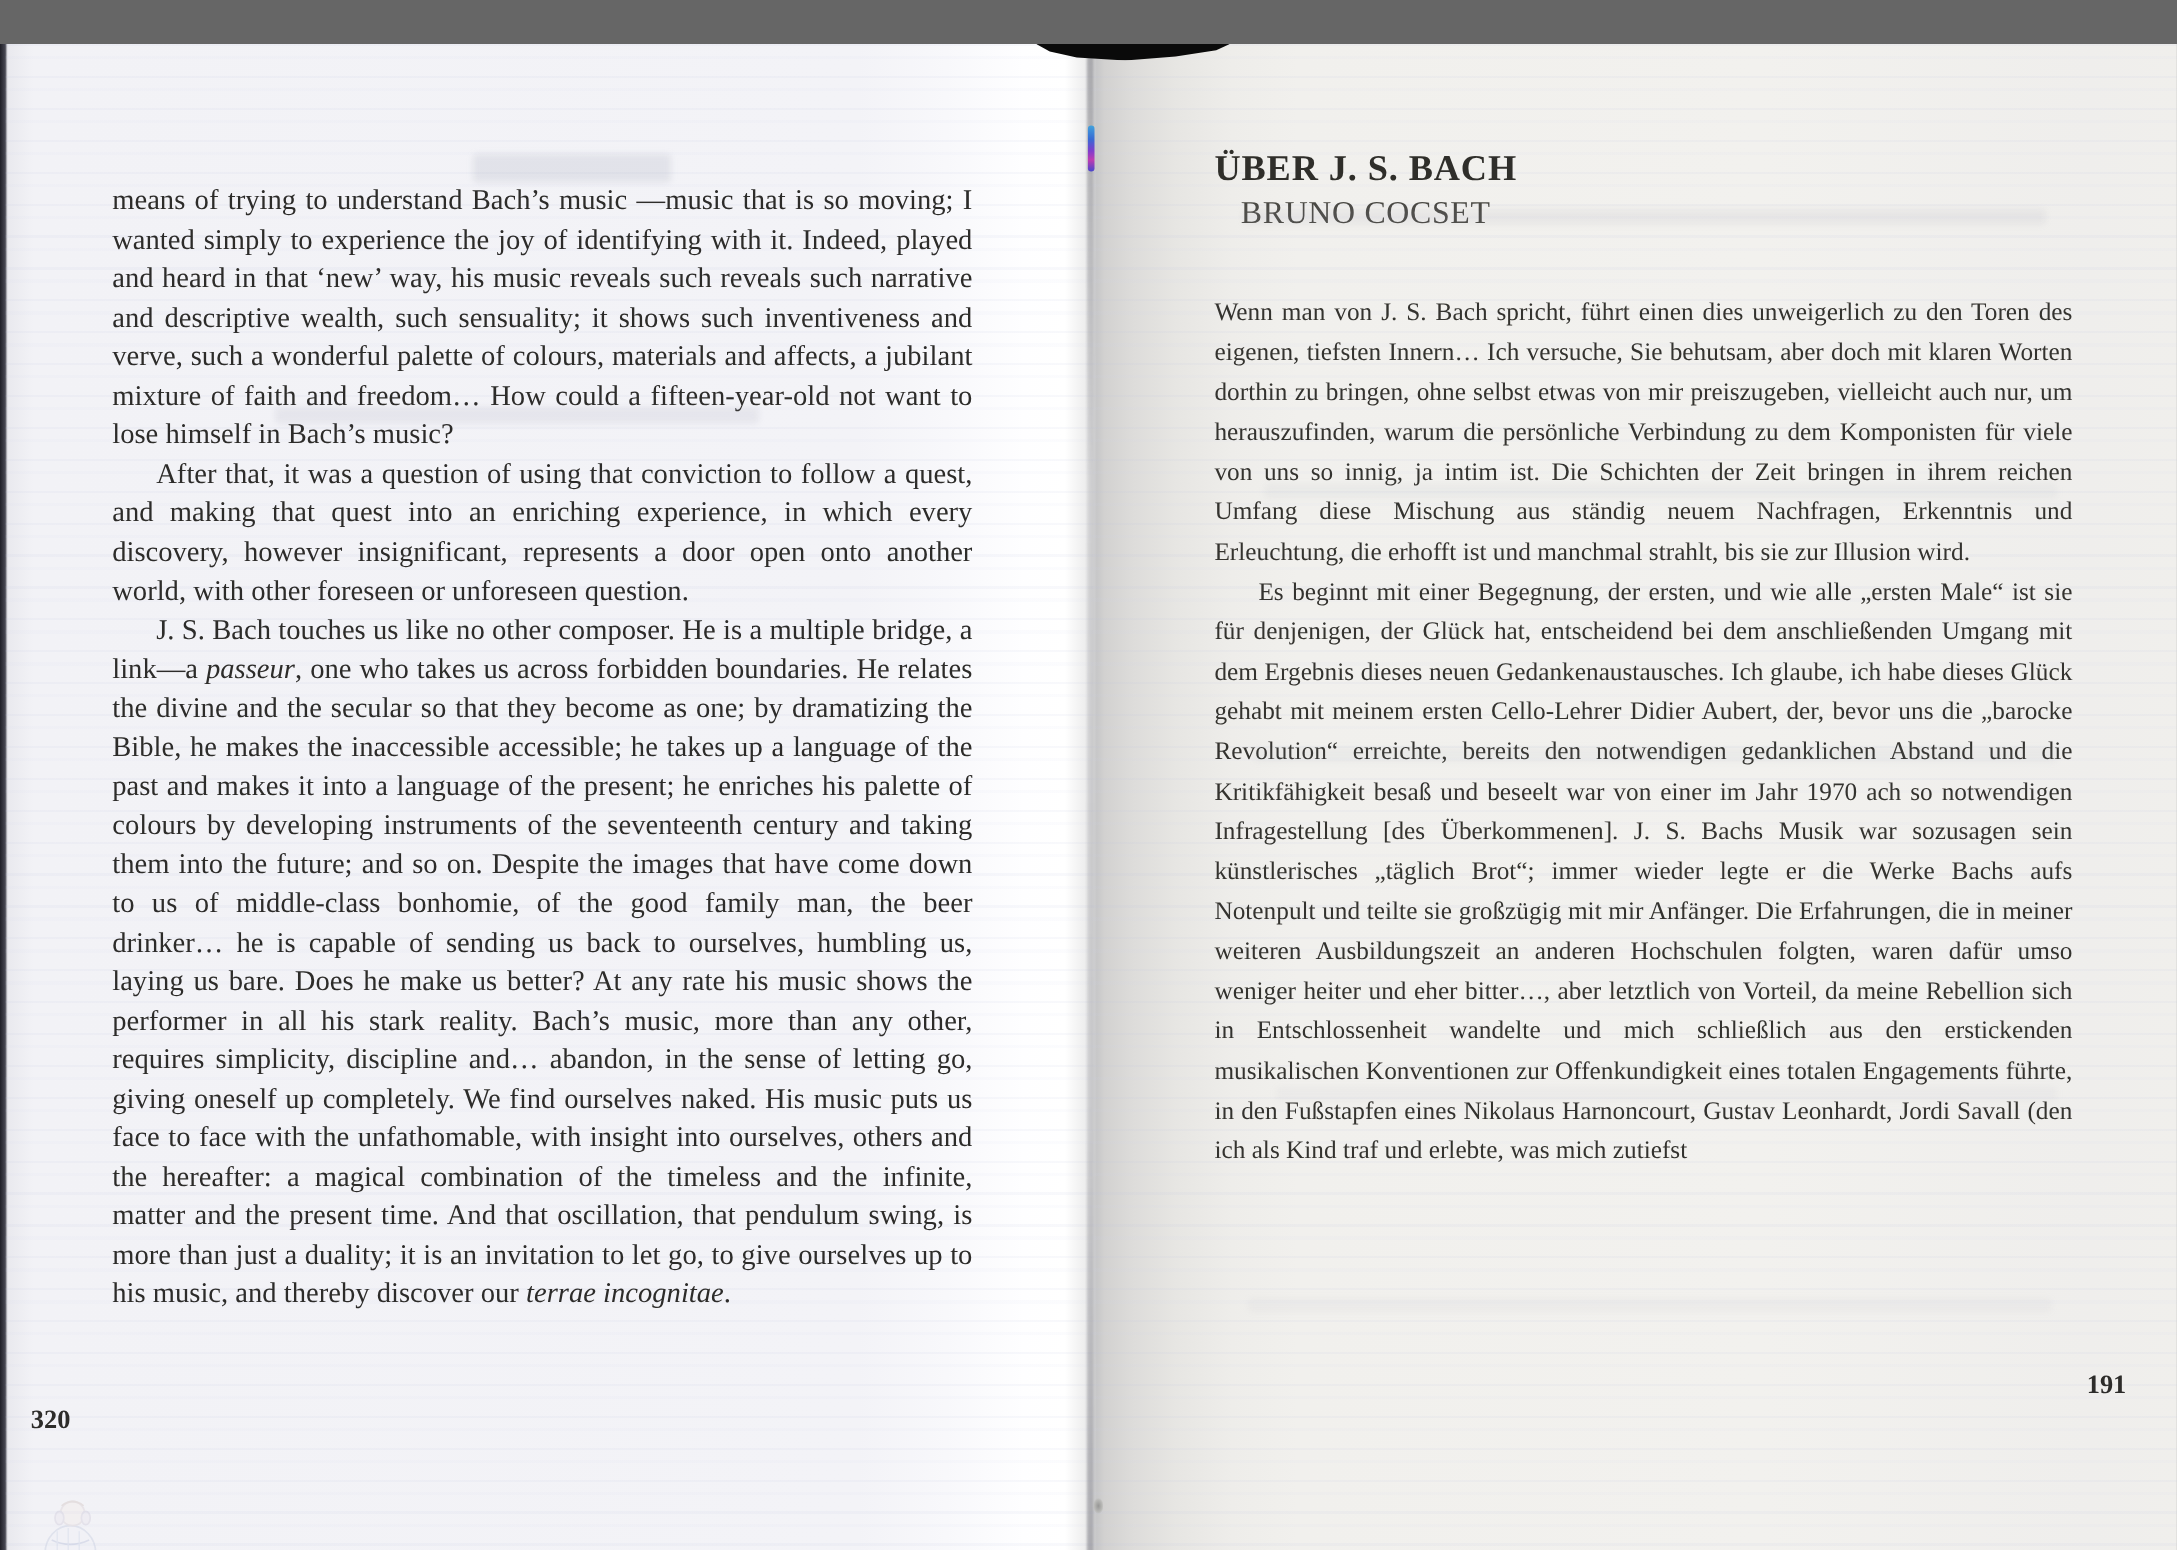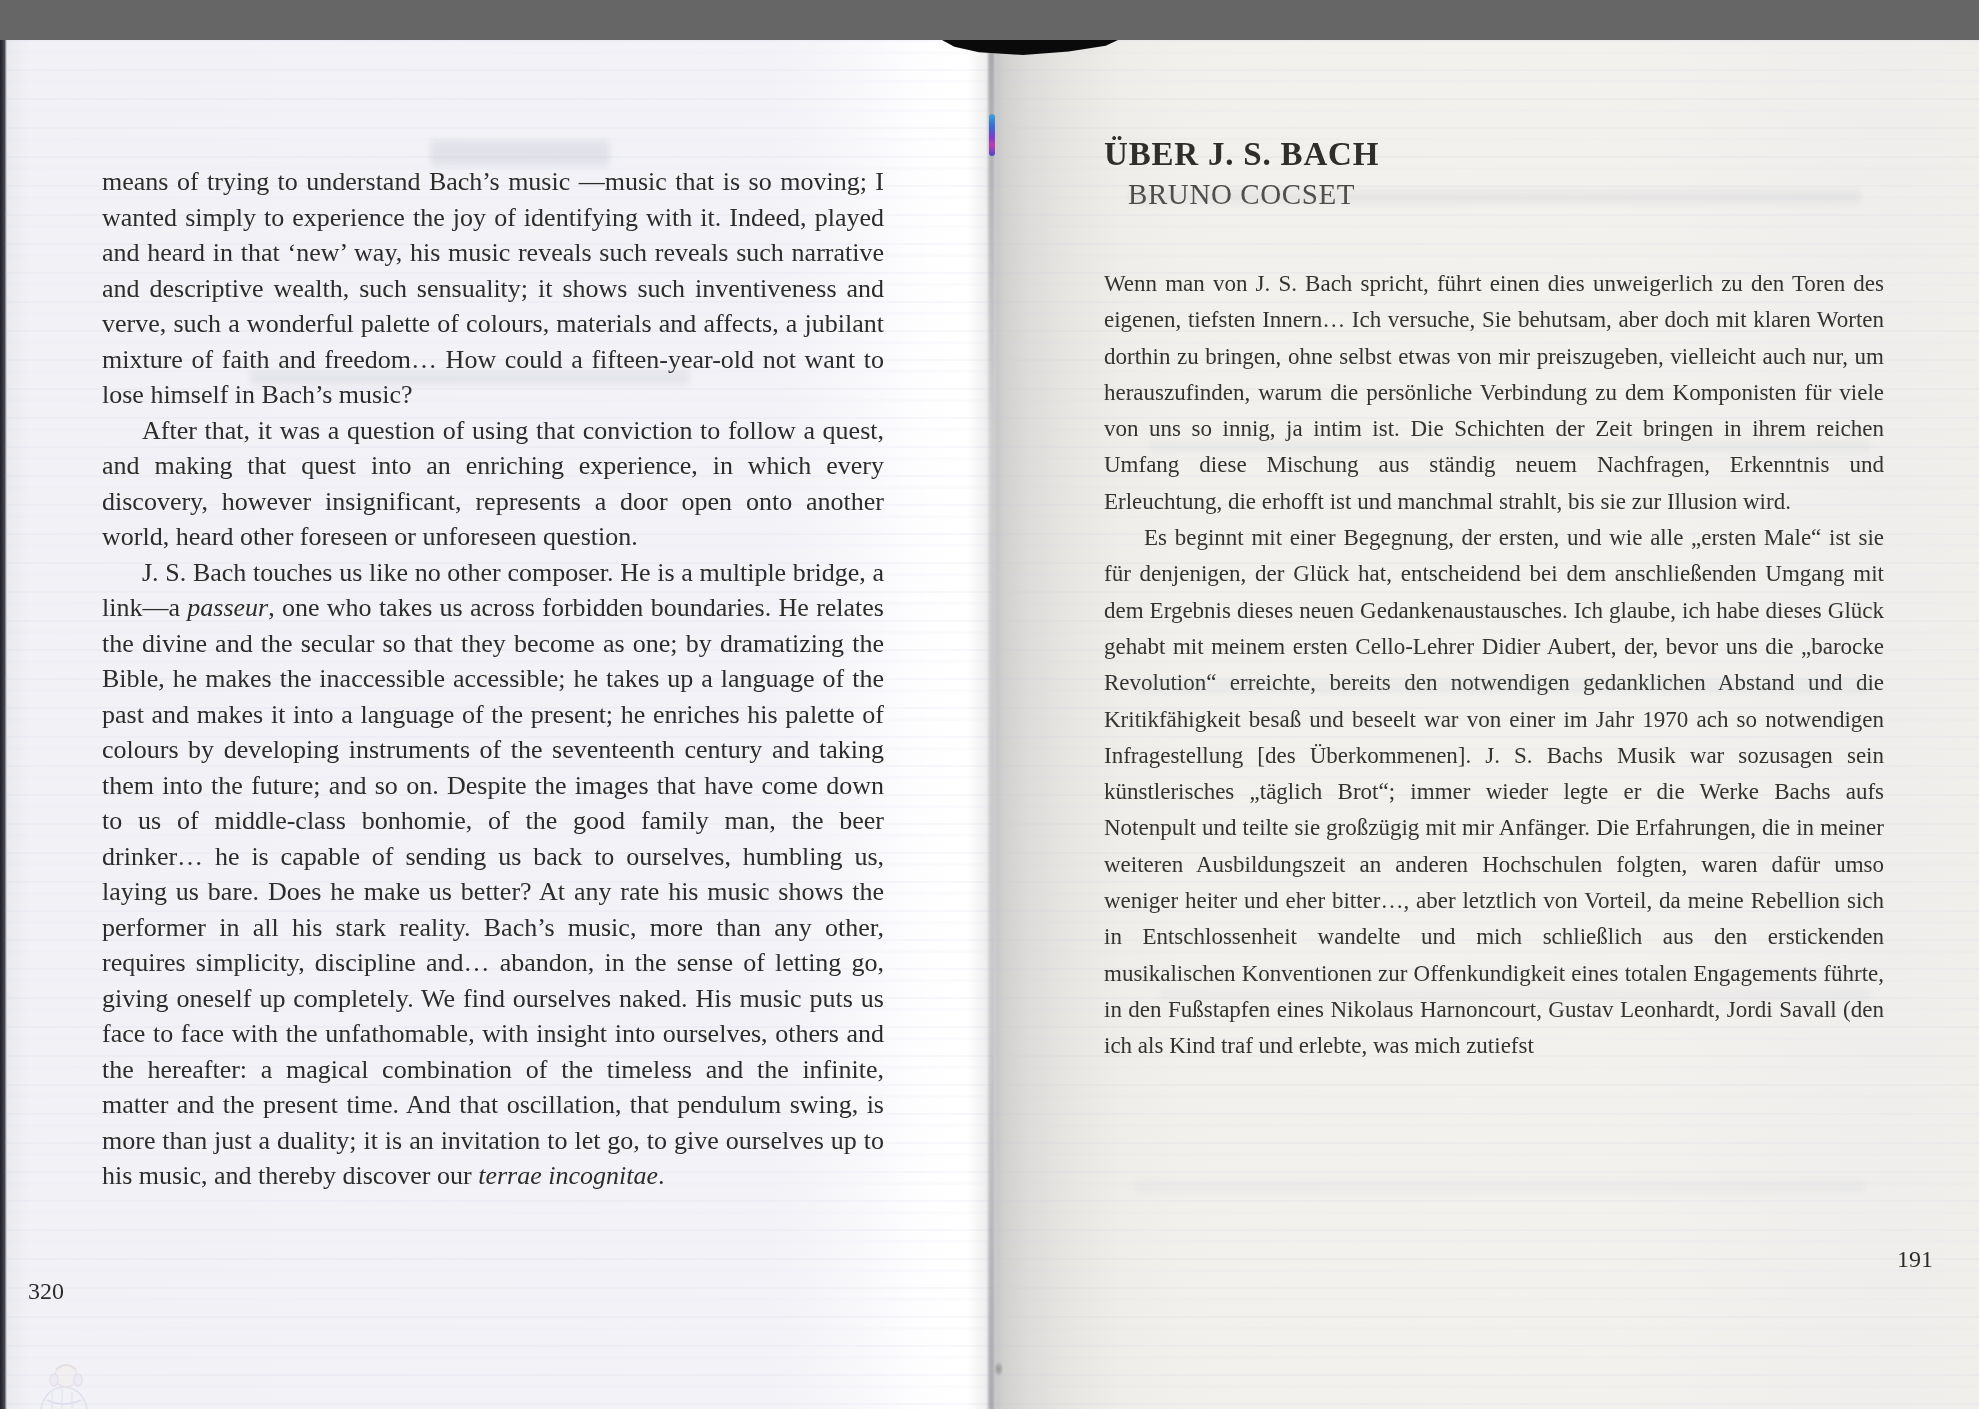--- a/index.html
+++ b/index.html
@@ -55,21 +55,21 @@
   .para { margin:0; }
   .para.indent { text-indent:40px; }
   .para em { }
 
   .heading { position:absolute; left:1104px; top:94px; }
   .heading .line1 { font-size:33px; font-weight:700; letter-spacing:.8px;
     color:#2f2e2a; line-height:40px; }
   .heading .line2 { font-size:29px; font-weight:400; letter-spacing:.6px;
     color:#4a4944; line-height:40px;text-align:center; }
 
-  .pagenum { position:absolute; font-weight:400; font-size:24px; color:#2d2c2a; }
+  .pagenum { position:absolute; font-weight:700; font-size:24px; color:#2d2c2a; }
   .pagenum.pn-left  { left:28px;   top:1238px; }
   .pagenum.pn-right { left:1897px; top:1206px; }
 
   
   .ghost { position:absolute; pointer-events:none; filter:blur(3px);
     background:rgba(148,150,170,.10); border-radius:4px; }
   .ghost.g-title { left:430px; top:100px; width:180px; height:26px; background:rgba(130,132,155,.14); }
   .ghost.g1 { left:250px; top:330px; width:440px; height:15px; background:rgba(140,142,165,.12); }
   .ghost.g2 { left:1130px; top:150px; width:730px; height:14px; }
   .ghost.g3 { left:1150px; top:400px; width:720px; height:13px; background:rgba(148,150,170,.07); }
@@ -87,21 +87,21 @@
 </style>
 </head>
 <body>
 
 <div class="scan">
 
   <div class="bands"></div>
 
   <div class="text-left">
       <p class="para"><span>means of trying to understand Bach’s music —music that is so moving; I wanted simply to experience the joy of identifying with it. Indeed, played and heard in that ‘new’ way, his music reveals such reveals such narrative and descriptive wealth, such sensuality; it shows such inventiveness and verve, such a wonderful palette of colours, materials and affects, a jubilant mixture of faith and freedom… How could a fifteen-year-old not want to lose himself in Bach’s music?</span></p>
-      <p class="para indent"><span>After that, it was a question of using that conviction to follow a quest, and making that quest into an enriching experience, in which every discovery, however insignificant, represents a door open onto another world, heard other foreseen or unforeseen question.</span></p>
+      <p class="para indent"><span>After that, it was a question of using that conviction to follow a quest, and making that quest into an enriching experience, in which every discovery, however insignificant, represents a door open onto another world, with other foreseen or unforeseen question.</span></p>
       <p class="para indent"><span>J. S. Bach touches us like no other composer. He is a multiple bridge, a link—a </span><em>passeur</em><span>, one who takes us across forbidden boundaries. He relates the divine and the secular so that they become as one; by dramatizing the Bible, he makes the inaccessible accessible; he takes up a language of the past and makes it into a language of the present; he enriches his palette of colours by developing instruments of the seventeenth century and taking them into the future; and so on. Despite the images that have come down to us of middle-class bonhomie, of the good family man, the beer drinker… he is capable of sending us back to ourselves, humbling us, laying us bare. Does he make us better? At any rate his music shows the performer in all his stark reality. Bach’s music, more than any other, requires simplicity, discipline and… abandon, in the sense of letting go, giving oneself up completely. We find ourselves naked. His music puts us face to face with the unfathomable, with insight into ourselves, others and the hereafter: a magical combination of the timeless and the infinite, matter and the present time. And that oscillation, that pendulum swing, is more than just a duality; it is an invitation to let go, to give ourselves up to his music, and thereby discover our </span><em>terrae incognitae</em><span>.</span></p>
     </div>
   <div class="pagenum pn-left">320</div>
 
   <div class="heading">
     <div class="line1">ÜBER J. S. BACH</div>
     <div class="line2">BRUNO COCSET</div>
   </div>
   <div class="text-right">
       <p class="para"><span>Wenn man von J. S. Bach spricht, führt einen dies unweigerlich zu den Toren des eigenen, tiefsten Innern… Ich versuche, Sie behutsam, aber doch mit klaren Worten dorthin zu bringen, ohne selbst etwas von mir preiszugeben, vielleicht auch nur, um herauszufinden, warum die persönliche Verbindung zu dem Komponisten für viele von uns so innig, ja intim ist. Die Schichten der Zeit bringen in ihrem reichen Umfang diese Mischung aus ständig neuem Nachfragen,  Erkenntnis und Erleuchtung, die erhofft ist und manchmal strahlt, bis sie zur Illusion wird.</span></p>

